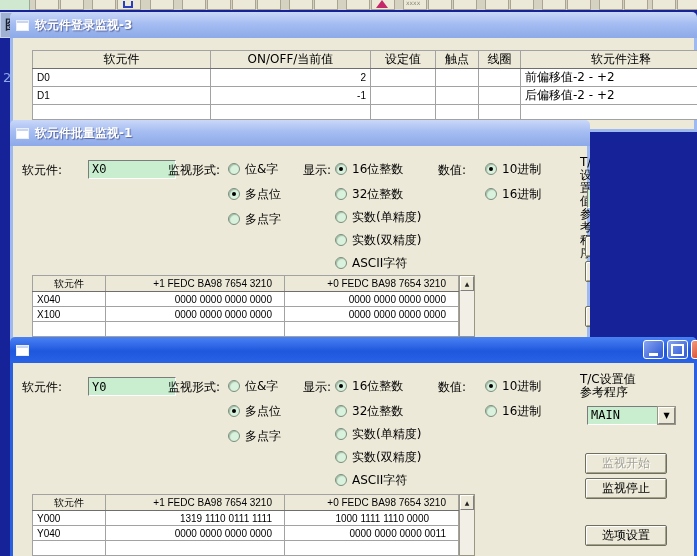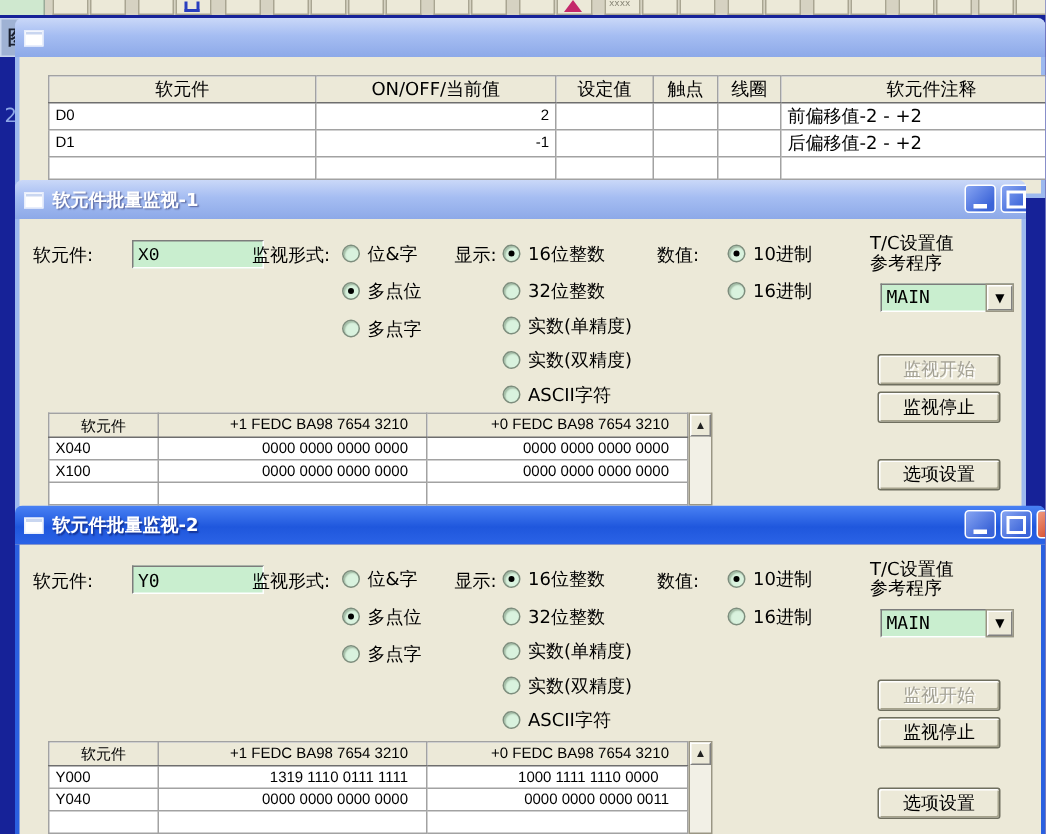--- a/index.html
+++ b/index.html
@@ -117,20 +117,21 @@
     <span class="tbtn" style="left:652px"></span>
     <span class="tbtn" style="left:677px"></span>
   </div>
 
   <div class="frag-icon">图</div>
   <div class="frag-two">2</div>
 
   <div class="window bc-inactive" style="left:10px; top:12px; width:687px; height:120px;">
     <div class="titlebar inactive">
       <span class="win-icon"></span>
+      <span class="title-text">软元件登录监视-3</span>
     </div>
     <div class="client"></div>
     <table class="grid" style="left:22px; top:38px; width:690px;">
       <colgroup>
           <col style="width:178px">
           <col style="width:160px">
           <col style="width:65px">
           <col style="width:43px">
           <col style="width:42px">
           <col>
@@ -165,21 +166,21 @@
         <td></td>
         <td></td>
         <td></td>
         <td></td>
         <td></td>
       </tr>
     </tbody>
       </table>
   </div>
 
-  <div class="window bc-inactive" style="left:10px; top:120px; width:674px; height:236px;">
+  <div class="window bc-inactive" style="left:10px; top:120px; width:580px; height:236px;">
     <div class="titlebar inactive">
       <span class="win-icon"></span>
       <span class="title-text">软元件批量监视-1</span>
     </div>
     <span class="tb-btn min" style="left:633px"></span>
     <span class="tb-btn max" style="left:657px"></span>
     <span class="tb-btn close" style="left:681px"></span>
     <div class="client"></div>
 
     <span class="lbl" style="left:12px; top:41px;">软元件:</span>
@@ -271,21 +272,20 @@
     </tbody>
       </table>
     <div class="sb" style="left:449px; top:155px; height:62px;">
       <div class="sb-up">▲</div>
     </div>
   </div>
 
   <div class="window bc-active" style="left:10px; top:337px; width:687px; height:230px;">
     <div class="titlebar active">
       <span class="win-icon"></span>
-      <span class="title-text">软元件批量监视-2</span>
     </div>
     <span class="tb-btn min" style="left:633px"></span>
     <span class="tb-btn max" style="left:657px"></span>
     <span class="tb-btn close" style="left:681px"></span>
     <div class="client"></div>
 
     <span class="lbl" style="left:12px; top:41px;">软元件:</span>
     <input class="field" style="left: 78px; top: 40px;" value="Y0">
 
     <span class="lbl" style="left:158px; top:41px;">监视形式:</span>
@@ -352,21 +352,21 @@
         </colgroup>
       <tbody>
           <tr>
         <th>软元件</th>
         <th style="text-align:right; padding-right:12px;">+1  FEDC BA98 7654 3210</th>
         <th style="text-align:right; padding-right:12px;">+0  FEDC BA98 7654 3210</th>
       </tr>
       <tr>
         <td class="lalign">Y000</td>
         <td class="ralign" style="padding-right:12px;">1319 1110 0111 1111</td>
-        <td class="ralign" style="padding-right:19px;">1000 1111 1110 0000</td>
+        <td class="ralign" style="padding-right:29px;">1000 1111 1110 0000</td>
       </tr>
       <tr>
         <td class="lalign">Y040</td>
         <td class="ralign" style="padding-right:12px;">0000 0000 0000 0000</td>
         <td class="ralign" style="padding-right:12px;">0000 0000 0000 0011</td>
       </tr>
       <tr>
             <td></td>
             <td></td>
             <td></td>

